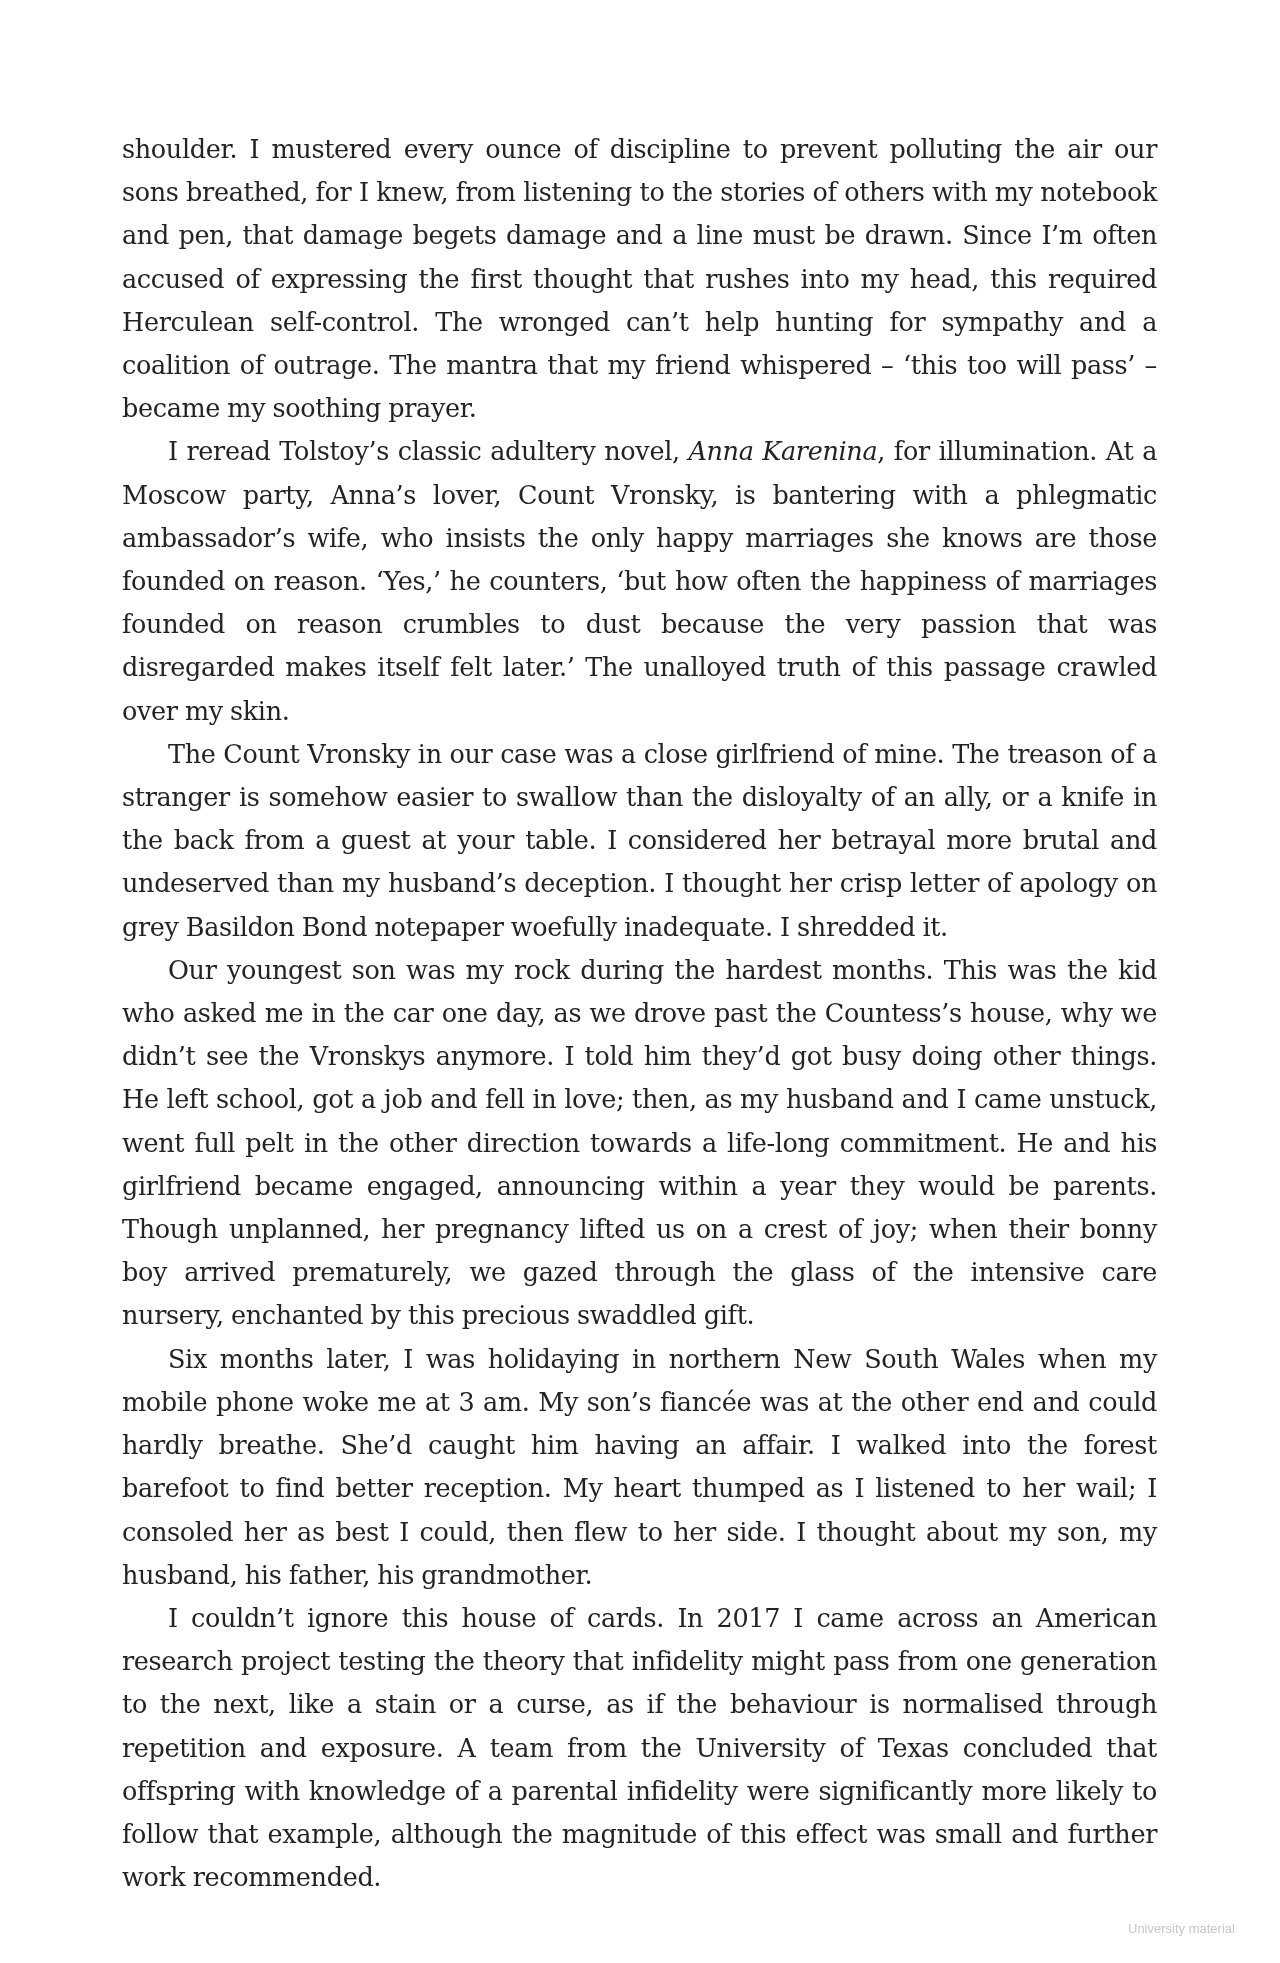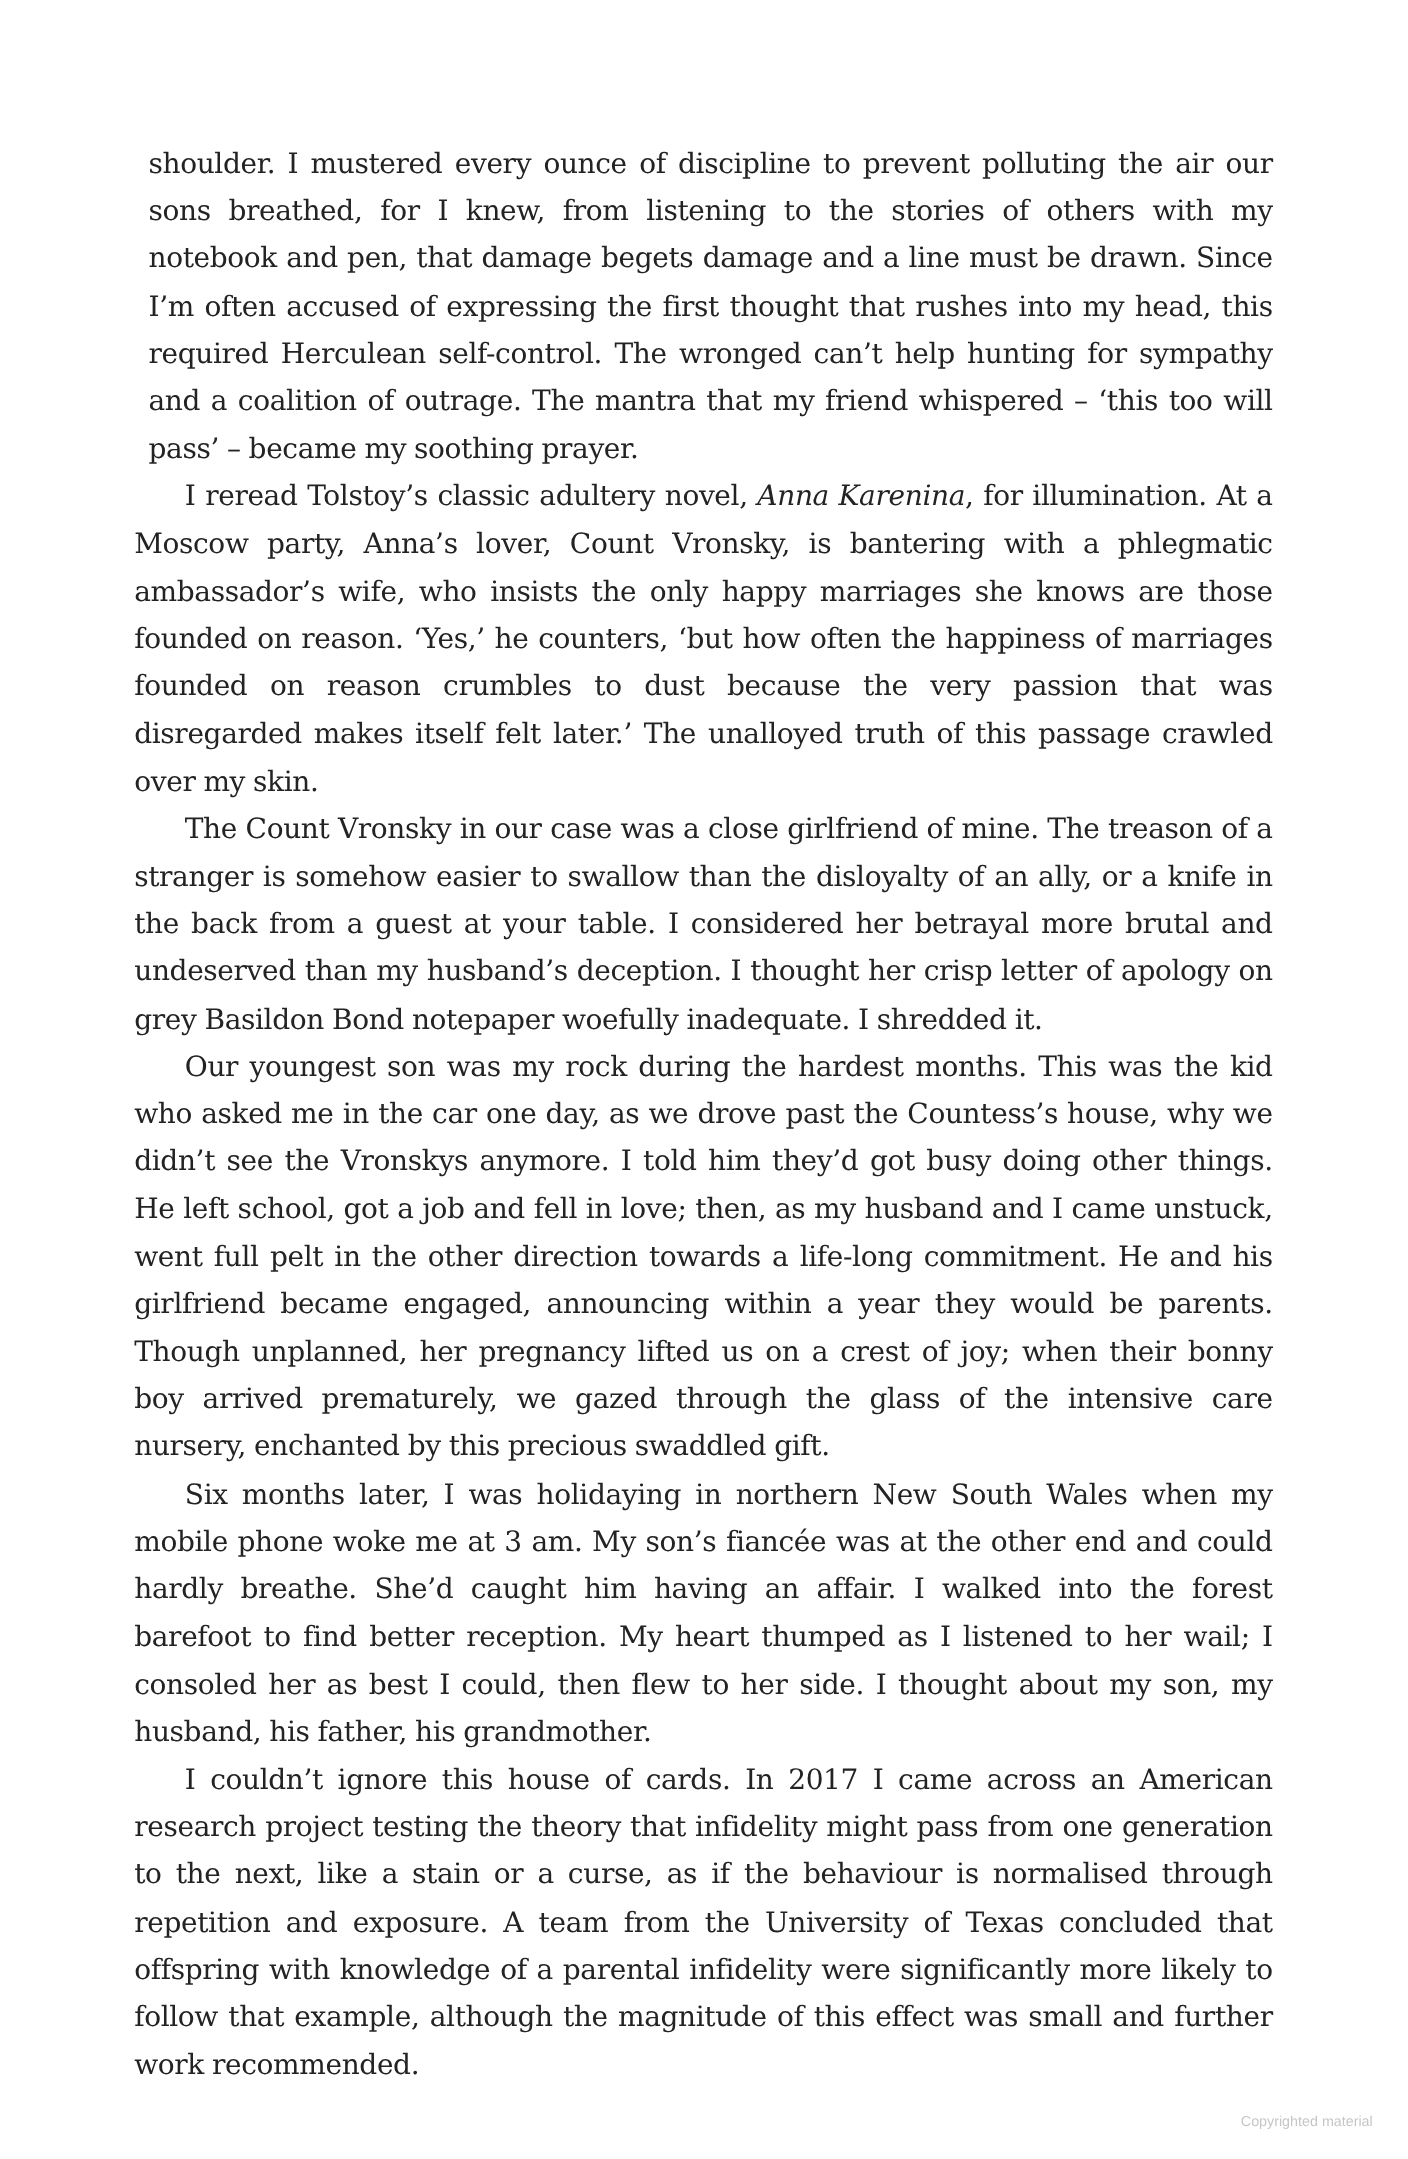--- a/index.html
+++ b/index.html
@@ -26,21 +26,20 @@
       letter-spacing: -0.35px;
       word-spacing: -0.5px;
     }
     .page-body p {
       margin: 0;
       padding: 0;
       text-indent: 46px;
     }
     .page-body p.continued {
       text-indent: 0;
-      margin-left: 13px;
     }
     .page-body em {
     }
     .watermark {
       position: absolute;
       left: 1128px;
       top: 1921px;
       font-family: "Liberation Sans", sans-serif;
       font-size: 13px;
       color: #c6c6c6;
@@ -62,13 +61,13 @@
     <span>Our youngest son was my rock during the hardest months. This was the kid who asked me in the car one day, as we drove past the Countess’s house, why we didn’t see the Vronskys anymore. I told him they’d got busy doing other things. He left school, got a job and fell in love; then, as my husband and I came unstuck, went full pelt in the other direction towards a life-long commitment. He and his girlfriend became engaged, announcing within a year they would be parents. Though unplanned, her pregnancy lifted us on a crest of joy; when their bonny boy arrived prematurely, we gazed through the glass of the intensive care nursery, enchanted by this precious swaddled gift.</span>
   </p>
   <p>
     <span>Six months later, I was holidaying in northern New South Wales when my mobile phone woke me at 3 am. My son’s fiancée was at the other end and could hardly breathe. She’d caught him having an affair. I walked into the forest barefoot to find better reception. My heart thumped as I listened to her wail; I consoled her as best I could, then flew to her side. I thought about my son, my husband, his father, his grandmother.</span>
   </p>
   <p>
     <span>I couldn’t ignore this house of cards. In 2017 I came across an American research project testing the theory that infidelity might pass from one generation to the next, like a stain or a curse, as if the behaviour is normalised through repetition and exposure. A team from the University of Texas concluded that offspring with knowledge of a parental infidelity were significantly more likely to follow that example, although the magnitude of this effect was small and further work recommended.</span>
   </p>
 </div>
 
-<div class="watermark">Copyrighted material</div>
+<div class="watermark">University material</div>
 
 </body></html>

